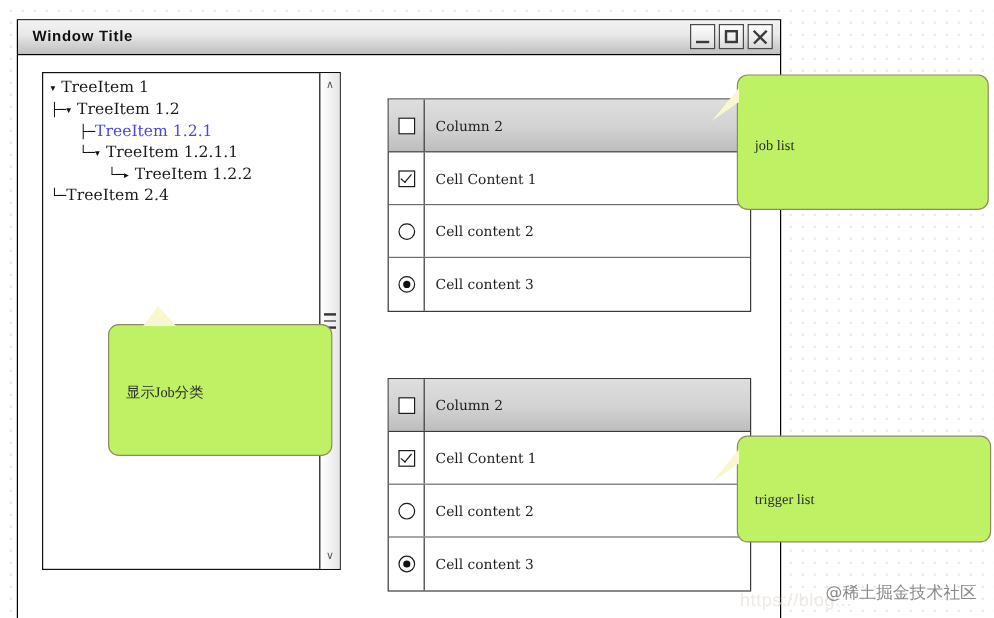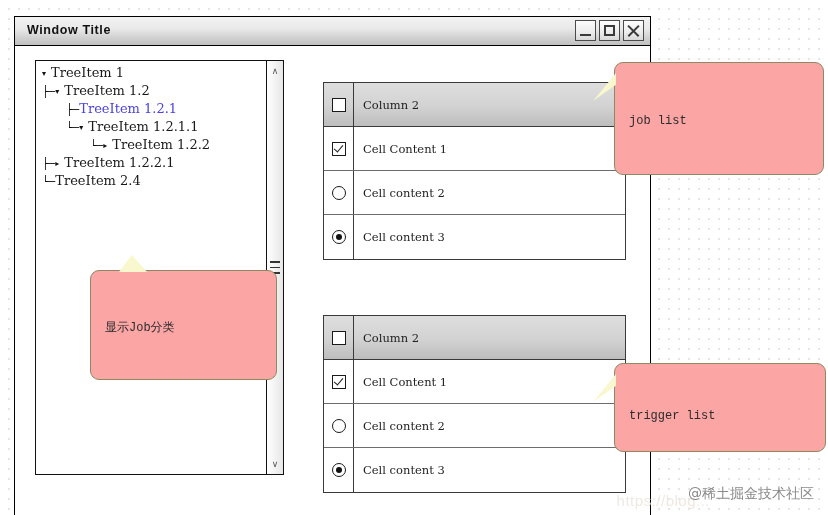--- a/index.html
+++ b/index.html
@@ -180,25 +180,25 @@
   #sb-grip i {
     display: block;
     height: 1.6px;
     background: #333;
     margin-bottom: 4px;
   }
 
   
   .callout {
     position: absolute;
-    background: #fca5a5;
+    background: #bef264;
     border: 1.3px solid #8d8a63;
     border-radius: 9px;
     box-sizing: border-box;
-    font-family: Liberation Mono, monospace;
+    font-family: Liberation Serif, serif;
     font-size: 12px;
     color: #2b2b2b;
   }
   .callout .ctext {
     position: absolute;
     left: 14px;
   }
   
   #callout-job-category {
     left: 54px;
@@ -386,23 +386,20 @@
       <div class="tree-row" style="padding-left:30px;">
         <span class="connector">├─</span><span class="tree-label selected">TreeItem 1.2.1</span>
       </div>
       <div class="tree-row" style="padding-left:30px;">
         <span class="connector">└─</span><span class="marker">▾</span><span class="tree-label">TreeItem 1.2.1.1</span>
       </div>
       <div class="tree-row" style="padding-left:54px;">
         <span class="connector">└─</span><span class="marker">▸</span><span class="tree-label">TreeItem 1.2.2</span>
       </div>
       <div class="tree-row" style="padding-left:6px;">
-        <span class="connector">├─</span><span class="marker">▸</span><span class="tree-label">TreeItem 1.2.2.1</span>
-      </div>
-      <div class="tree-row" style="padding-left:6px;">
         <span class="connector">└─</span><span class="tree-label">TreeItem 2.4</span>
       </div>
     </div>
 
     <div id="tree-scrollbar">
       <div class="sb-arrow up">∧</div>
       <div id="sb-grip">
         <i></i>
           <i></i>
           <i></i>

